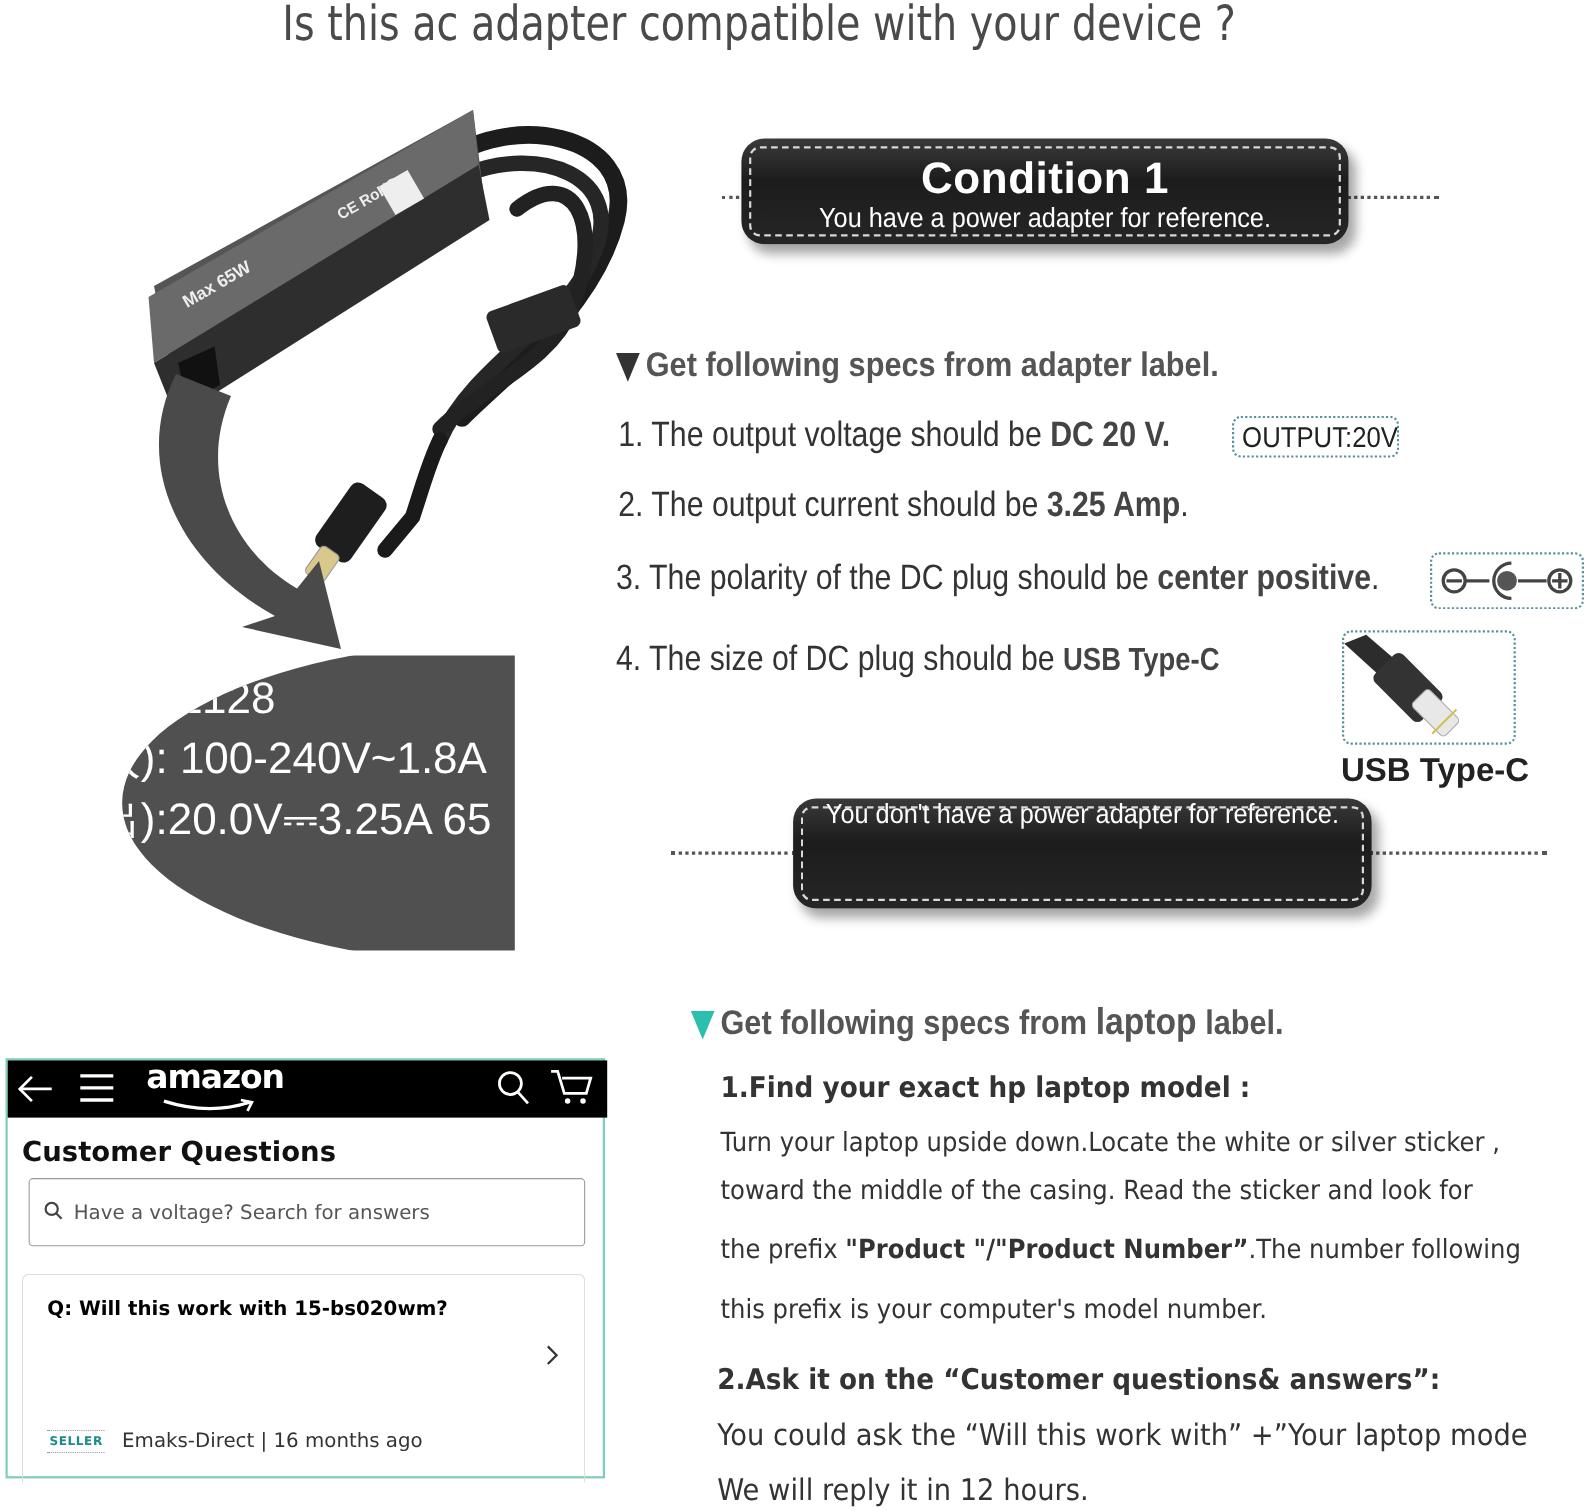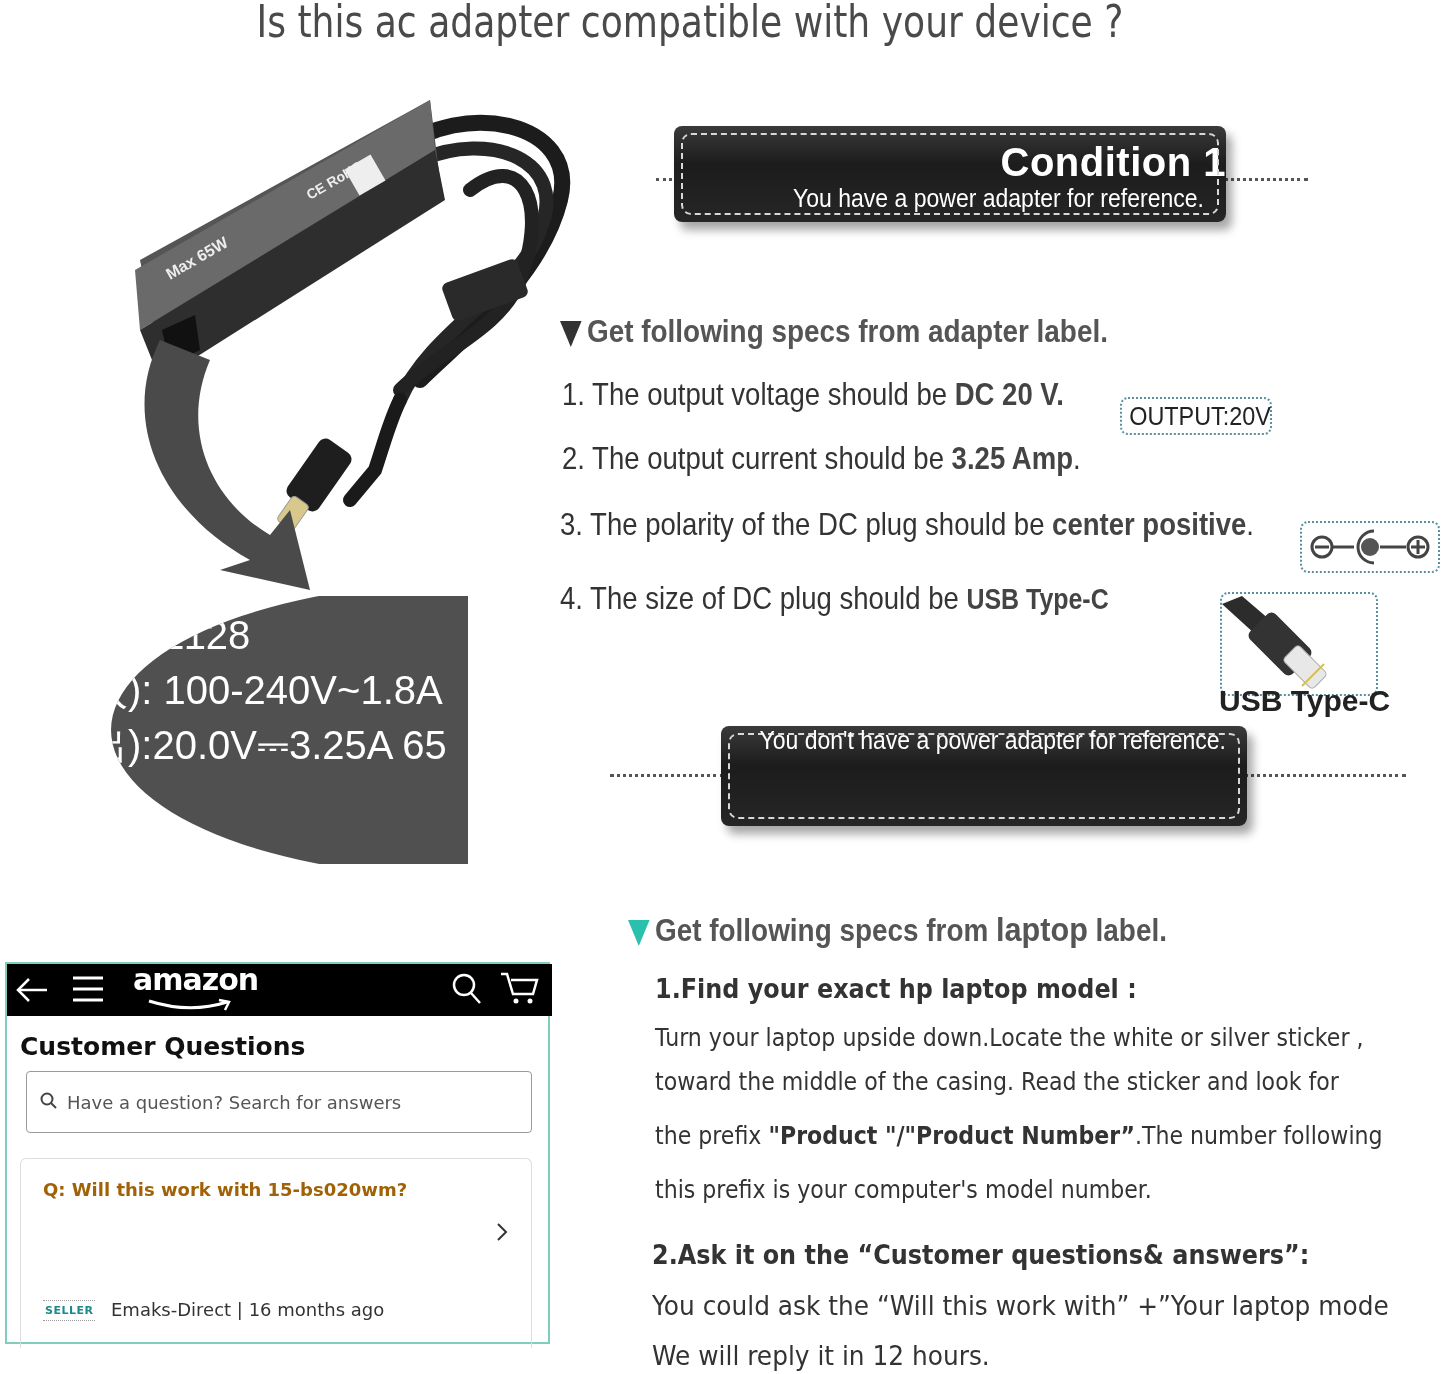--- a/index.html
+++ b/index.html
@@ -24,57 +24,57 @@
     background: #505050; border-radius: 40% 0 0 40% / 50% 0 0 50%;
     clip-path: ellipse(92% 55% at 100% 50%);
     color: #fff; font-family: "Liberation Sans", sans-serif; font-size: 40px; line-height: 55px;
     padding-left: 8px; overflow: hidden; white-space: nowrap;
   }
   .label-zoom .ln { display: block; }
 
   
   .cond {
     background: linear-gradient(180deg, #3a3a3a, #1c1c1c 40%, #262626);
-    border-radius: 8px; color: #fff; text-align: right;
+    border-radius: 21px; color: #fff; text-align: center;
     box-shadow: 6px 8px 10px rgba(0,0,0,0.35);
   }
   .cond::before {
     content: ""; position: absolute; left: 7px; top: 7px; right: 7px; bottom: 7px;
     border: 2px dashed #d8d8d8; border-radius: 10px;
   }
   .cond .ct { display: block; font-weight: bold; font-size: 40px; line-height: 44px; padding-top: 14px; letter-spacing: 0.5px; }
   .cond .cs { display: block; font-size: 25px; line-height: 28px; transform: scaleX(0.92); }
   .dotline { border-top: 3px dotted #555; height: 0; }
 
   
   .spec-head { font-weight: bold; font-size: 31px; color: #555; transform: scaleX(0.9); transform-origin: 0 0; white-space: nowrap; }
   .tri { display: inline-block; width: 0; height: 0; border-left: 12px solid transparent; border-right: 12px solid transparent; border-top: 26px solid #333; vertical-align: middle; margin-right: 6px; }
   .tri.teal { border-top-color: #2bbfae; }
 
   .item { font-size: 32px; color: #333; white-space: nowrap; transform: scaleX(0.86); transform-origin: 0 0; }
   .item b { color: #444; }
 
-  .dashbox { border: 2px dotted #5a8fa0; border-radius: 8px; margin-top: 19px; }
+  .dashbox { border: 2px dotted #5a8fa0; border-radius: 8px; }
   .output-box { font-size: 26px; color: #222; padding: 2px 8px; transform: scaleX(0.9); transform-origin: 0 0; }
 
   .usbc-label { font-weight: bold; font-size: 30px; color: #222; }
 
   
   .step-h { font-family: "DejaVu Sans", sans-serif; font-weight: bold; font-size: 26px; color: #333; white-space: nowrap; transform: scaleX(0.92); transform-origin: 0 0; }
   .para { font-family: "DejaVu Sans", sans-serif; font-size: 24px; color: #333; white-space: nowrap; transform: scaleX(0.92); transform-origin: 0 0; }
 
   
   .amz { left: 5px; top: 962px; width: 545px; height: 382px; border: 2px solid #7fcdbb; background: #fff; }
   .amz-bar { left: 0; top: 0; width: 545px; height: 52px; background: #000; }
   .amz-logo { color: #fff; font-weight: bold; font-size: 30px; left: 126px; top: -2px; font-family: "DejaVu Sans", sans-serif; letter-spacing: -1px; }
   .amz-title { font-family: "DejaVu Sans", sans-serif; font-weight: bold; font-size: 25px; color: #111; left: 13px; top: 68px; }
   .amz-search { left: 19px; top: 107px; width: 506px; height: 62px; border: 1.5px solid #9a9a9a; border-radius: 4px; }
   .amz-search-text { font-family: "DejaVu Sans", sans-serif; font-size: 18px; color: #555; left: 40px; top: 20px; }
   .qa-card { left: 13px; top: 194px; width: 512px; height: 190px; border: 1.5px solid #ddd; border-bottom: none; border-radius: 6px 6px 0 0; }
-  .qa-q { font-family: "DejaVu Sans", sans-serif; font-weight: bold; font-size: 18px; color: #a16207; left: 22px; top: 20px; }
+  .qa-q { font-family: "DejaVu Sans", sans-serif; font-weight: bold; font-size: 18px; color: #000000; left: 22px; top: 20px; }
   .qa-a { font-family: "DejaVu Sans", sans-serif; font-size: 18px; color: #222; left: 22px; top: 52px; width: 430px; line-height: 27px; white-space: normal; }
   .seller-badge { font-family: "DejaVu Sans", sans-serif; font-size: 11px; font-weight: bold; color: #1a8a8a; border-top: 1.5px dotted #999; border-bottom: 1.5px dotted #999; padding: 3px 2px; left: 22px; top: 141px; letter-spacing: 0.5px; }
   .seller-meta { font-family: "DejaVu Sans", sans-serif; font-size: 18px; color: #333; left: 90px; top: 140px; }
 </style>
 </head>
 <body>
 
 <div class="abs main-title">Is this ac adapter compatible with your device ?</div>
 
 <svg class="abs photo" viewBox="0 0 520 530" width="520" height="530">
@@ -207,21 +207,21 @@
       <polyline points="2,4 8,4 14,24 34,24 38,10 12,10" fill="none" stroke="#fff" stroke-width="2.5"></polyline>
       <circle cx="17" cy="31" r="2.5" fill="#fff"></circle>
         <circle cx="31" cy="31" r="2.5" fill="#fff"></circle>
     </svg>
   </div>
   <div class="abs amz-search">
     <svg class="abs" style="left:13px; top:20px" width="18" height="18" viewBox="0 0 18 18">
       <circle cx="7" cy="7" r="5.5" fill="none" stroke="#444" stroke-width="2"></circle>
       <line x1="11" y1="11" x2="16" y2="16" stroke="#444" stroke-width="2"></line>
     </svg>
-    <span class="abs amz-search-text">Have a question? Search for answers</span>
+    <span class="abs amz-search-text">Have a voltage? Search for answers</span>
   </div>
   <div class="abs qa-card">
     <div class="abs qa-q">Q: Will this work with 15-bs020wm?</div>
     <svg class="abs" style="left:474px; top:62px" width="14" height="22" viewBox="0 0 14 22">
       <polyline points="3,3 11,11 3,19" fill="none" stroke="#333" stroke-width="2"></polyline>
     </svg>
     <span class="abs seller-badge">SELLER</span>
     <span class="abs seller-meta">Emaks-Direct  |  16 months ago</span>
   </div>
 </div>

